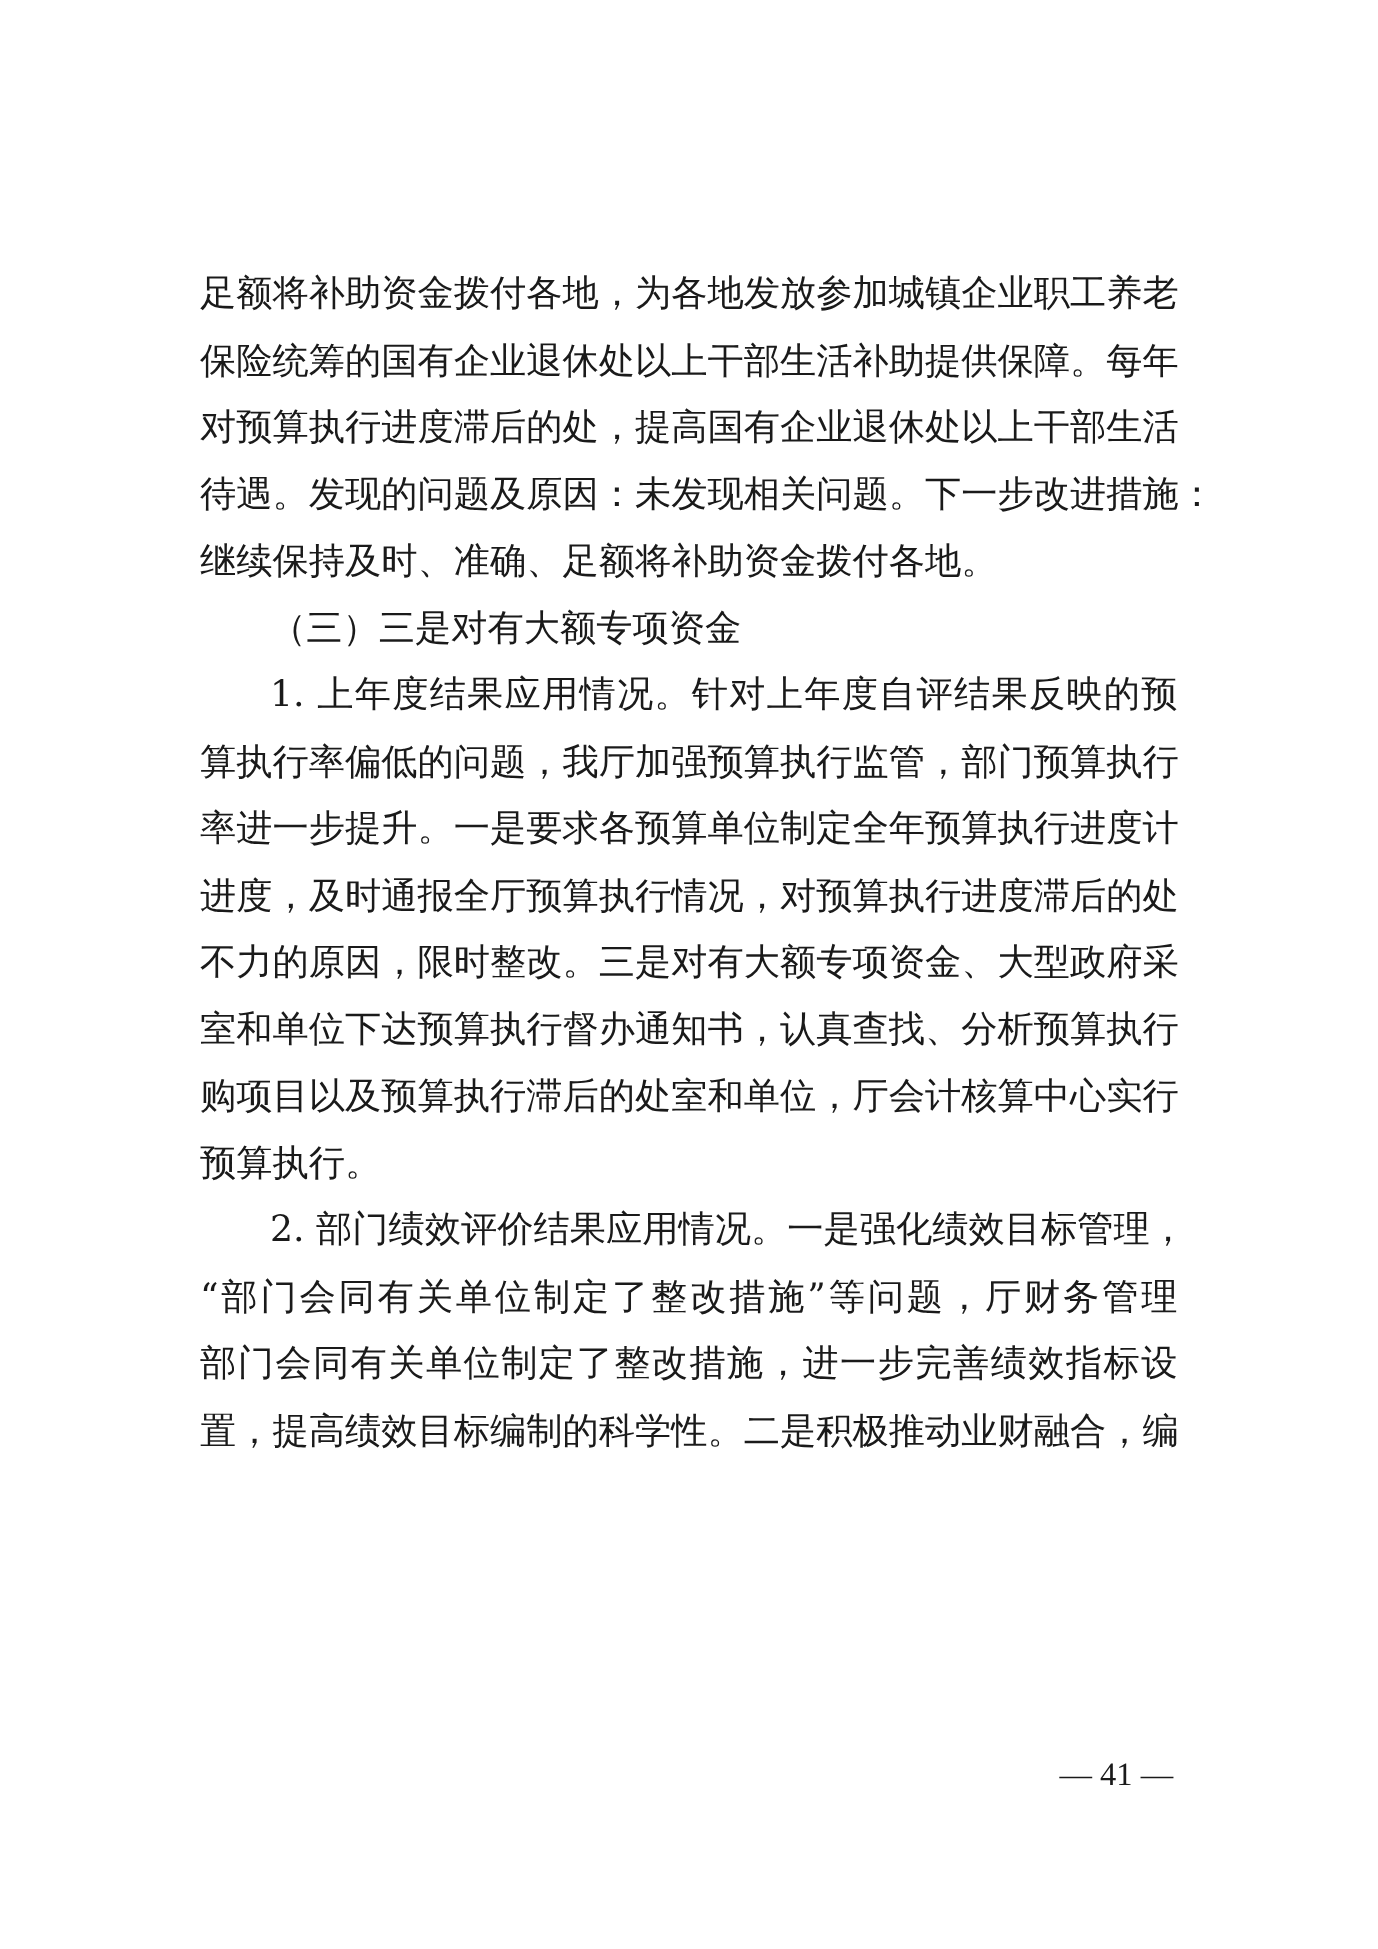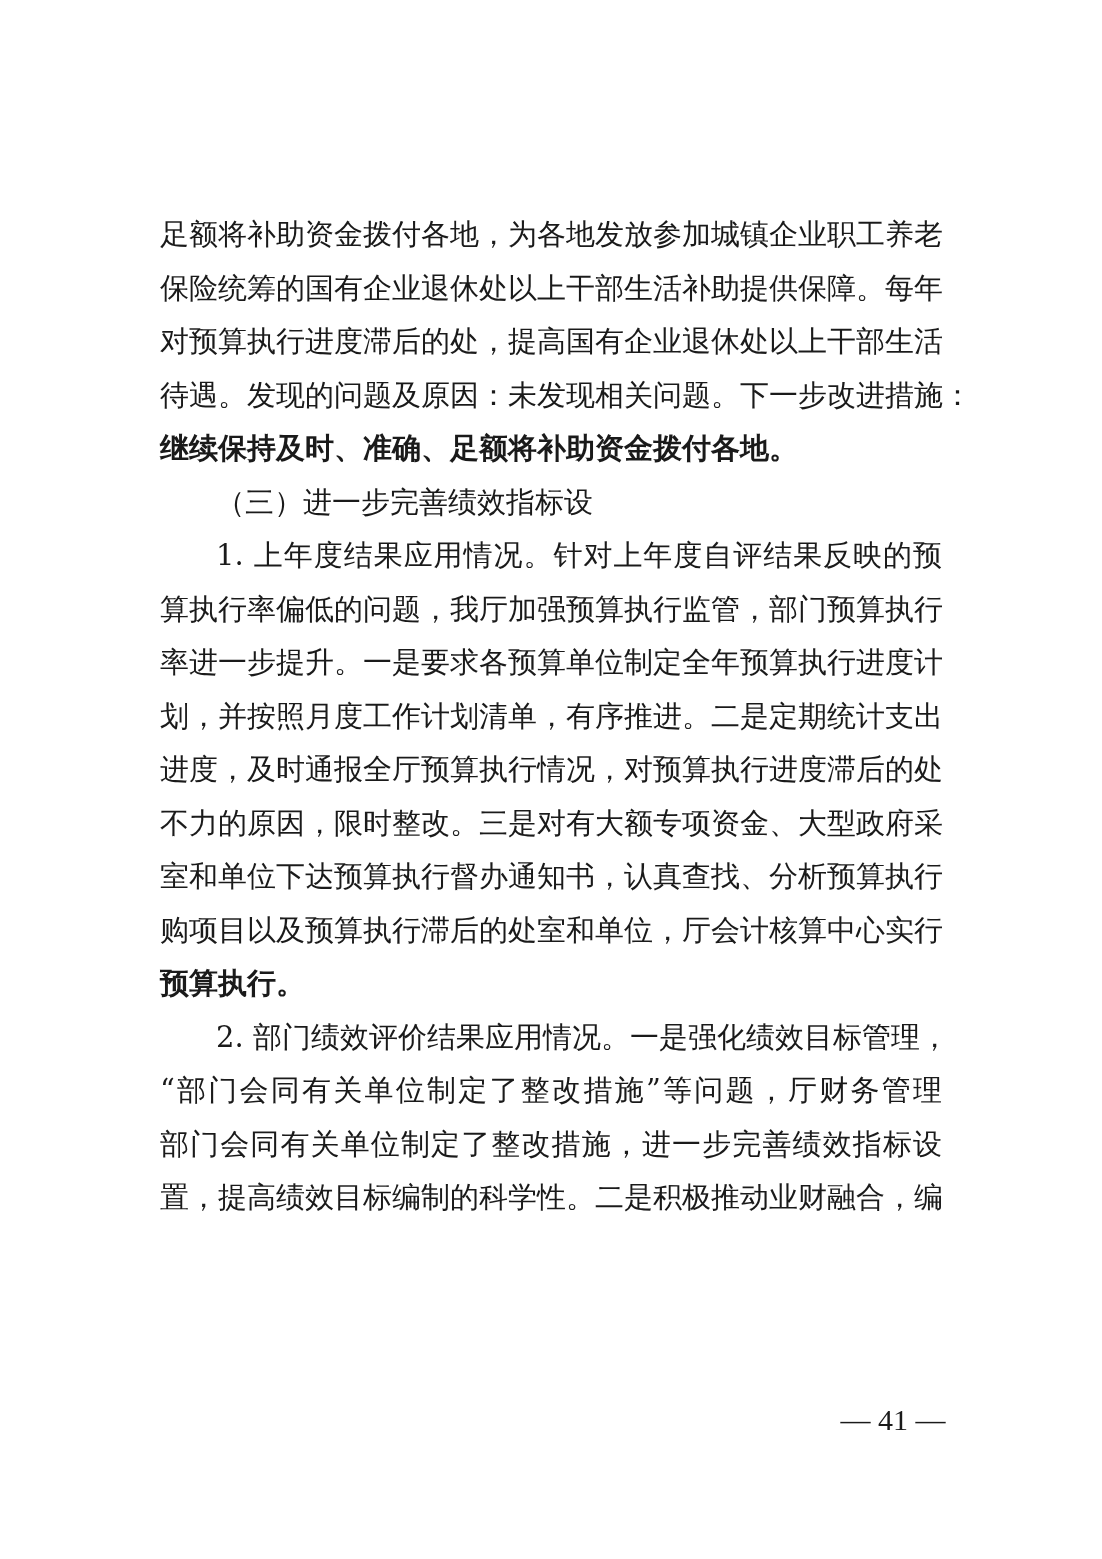--- a/index.html
+++ b/index.html
@@ -33,57 +33,55 @@
       height: 53.5px;
       line-height: 53.5px;
       font-size: 29px;
       white-space: nowrap;
       text-align: justify;
       text-align-last: justify;
       letter-spacing: 0;
     }
     .line.last {
       text-align-last: left;
-      font-weight: bold;
     }
     .line.indent {
       padding-left: 56px;
     }
     .line.heading {
       padding-left: 56px;
       text-align-last: left;
     }
     .page-number {
       position: absolute;
       left: 838px;
       top: 1400px;
       width: 110px;
       height: 40px;
       line-height: 40px;
-      font-size: 30px;
+      font-size: 26px;
       font-family: "Liberation Serif", "DejaVu Serif", serif;
       text-align: center;
       white-space: nowrap;
     }
   </style>
 </head>
 <body>
 
 <div class="page">
   <div class="body-text">
     <span class="line">足额将补助资金拨付各地，为各地发放参加城镇企业职工养老</span>
     <span class="line">保险统筹的国有企业退休处以上干部生活补助提供保障。每年</span>
     <span class="line">对预算执行进度滞后的处，提高国有企业退休处以上干部生活</span>
     <span class="line">待遇。发现的问题及原因：未发现相关问题。下一步改进措施：</span>
     <span class="line last">继续保持及时、准确、足额将补助资金拨付各地。</span>
-    <span class="line heading">（三）进一步完善绩效指标设</span>
+    <span class="line heading">（三）三是对有大额专项资金</span>
     <span class="line indent">1. 上年度结果应用情况。针对上年度自评结果反映的预</span>
     <span class="line">算执行率偏低的问题，我厅加强预算执行监管，部门预算执行</span>
     <span class="line">率进一步提升。一是要求各预算单位制定全年预算执行进度计</span>
-    <span class="line">划，并按照月度工作计划清单，有序推进。二是定期统计支出</span>
     <span class="line">进度，及时通报全厅预算执行情况，对预算执行进度滞后的处</span>
     <span class="line">不力的原因，限时整改。三是对有大额专项资金、大型政府采</span>
     <span class="line">室和单位下达预算执行督办通知书，认真查找、分析预算执行</span>
     <span class="line">购项目以及预算执行滞后的处室和单位，厅会计核算中心实行</span>
     <span class="line last">预算执行。</span>
     <span class="line indent">2. 部门绩效评价结果应用情况。一是强化绩效目标管理，</span>
     <span class="line">“部门会同有关单位制定了整改措施”等问题，厅财务管理</span>
     <span class="line">部门会同有关单位制定了整改措施，进一步完善绩效指标设</span>
     <span class="line">置，提高绩效目标编制的科学性。二是积极推动业财融合，编</span>
   </div>

